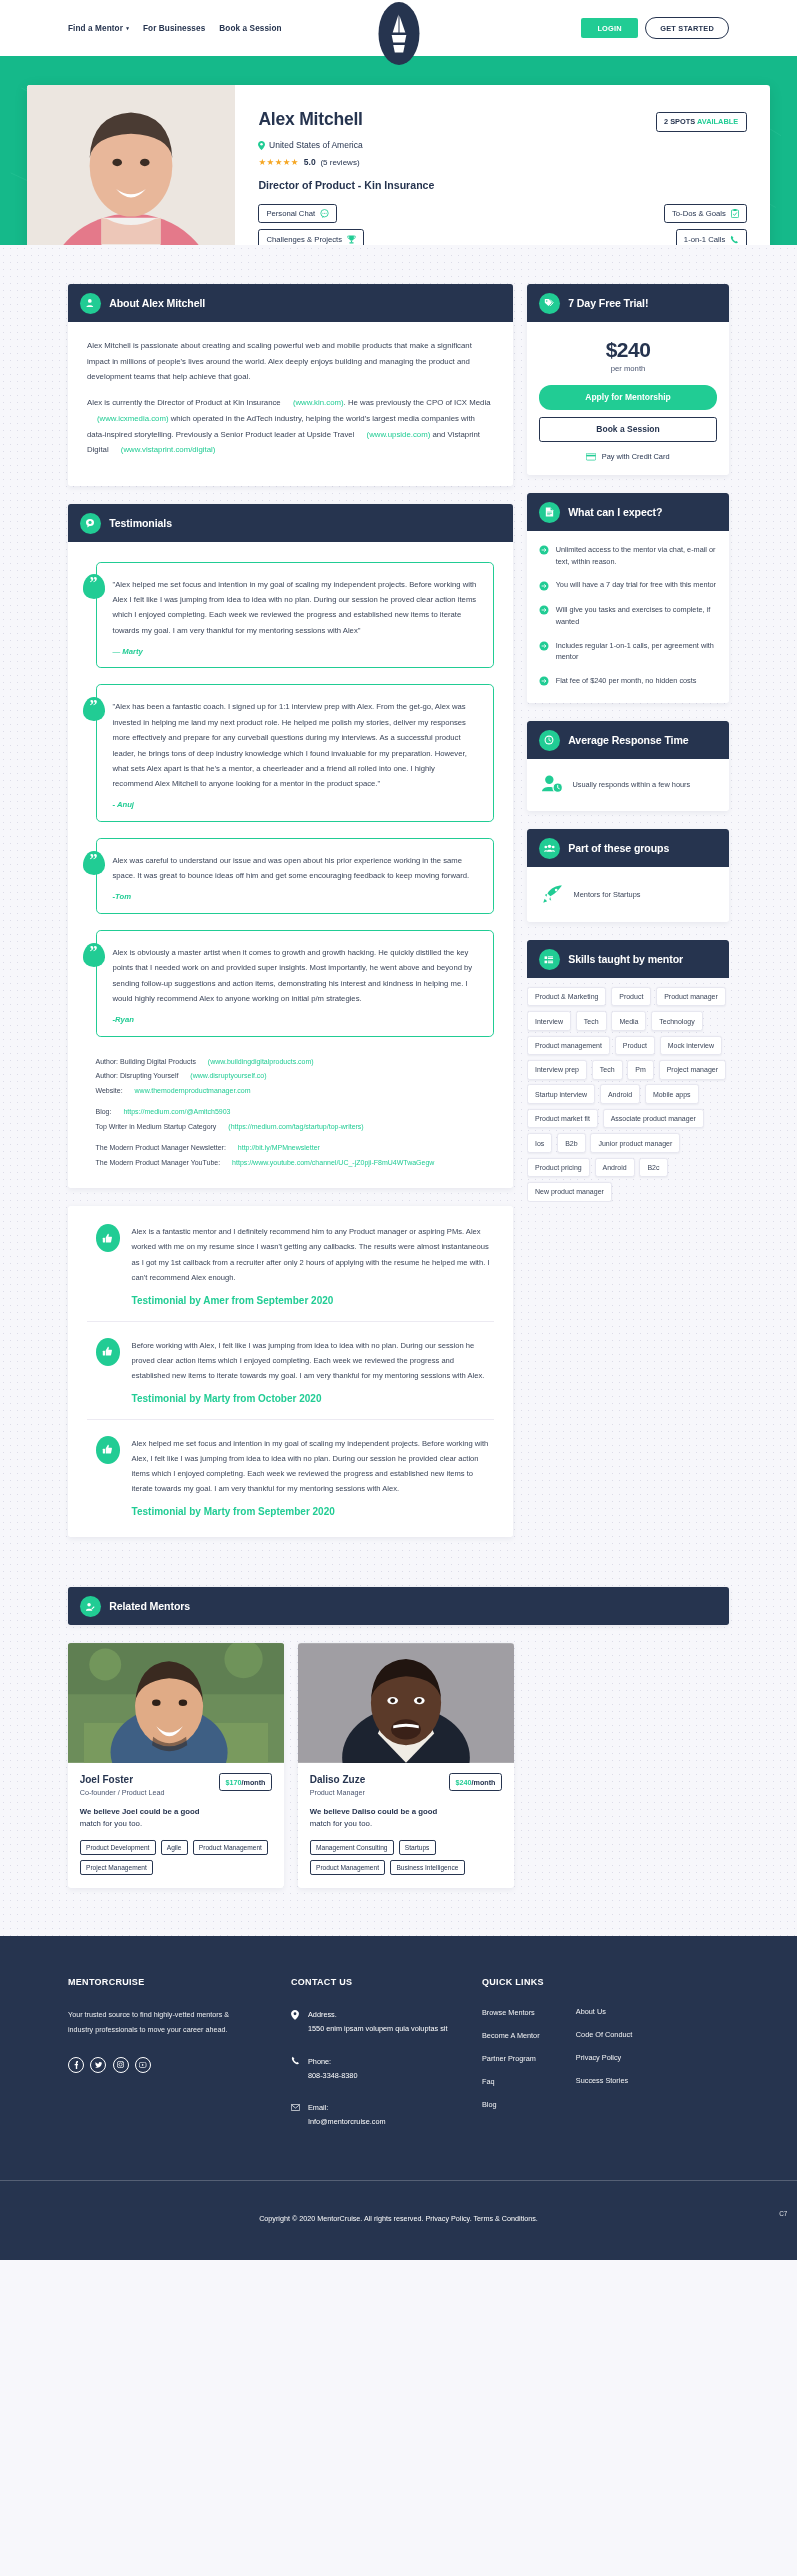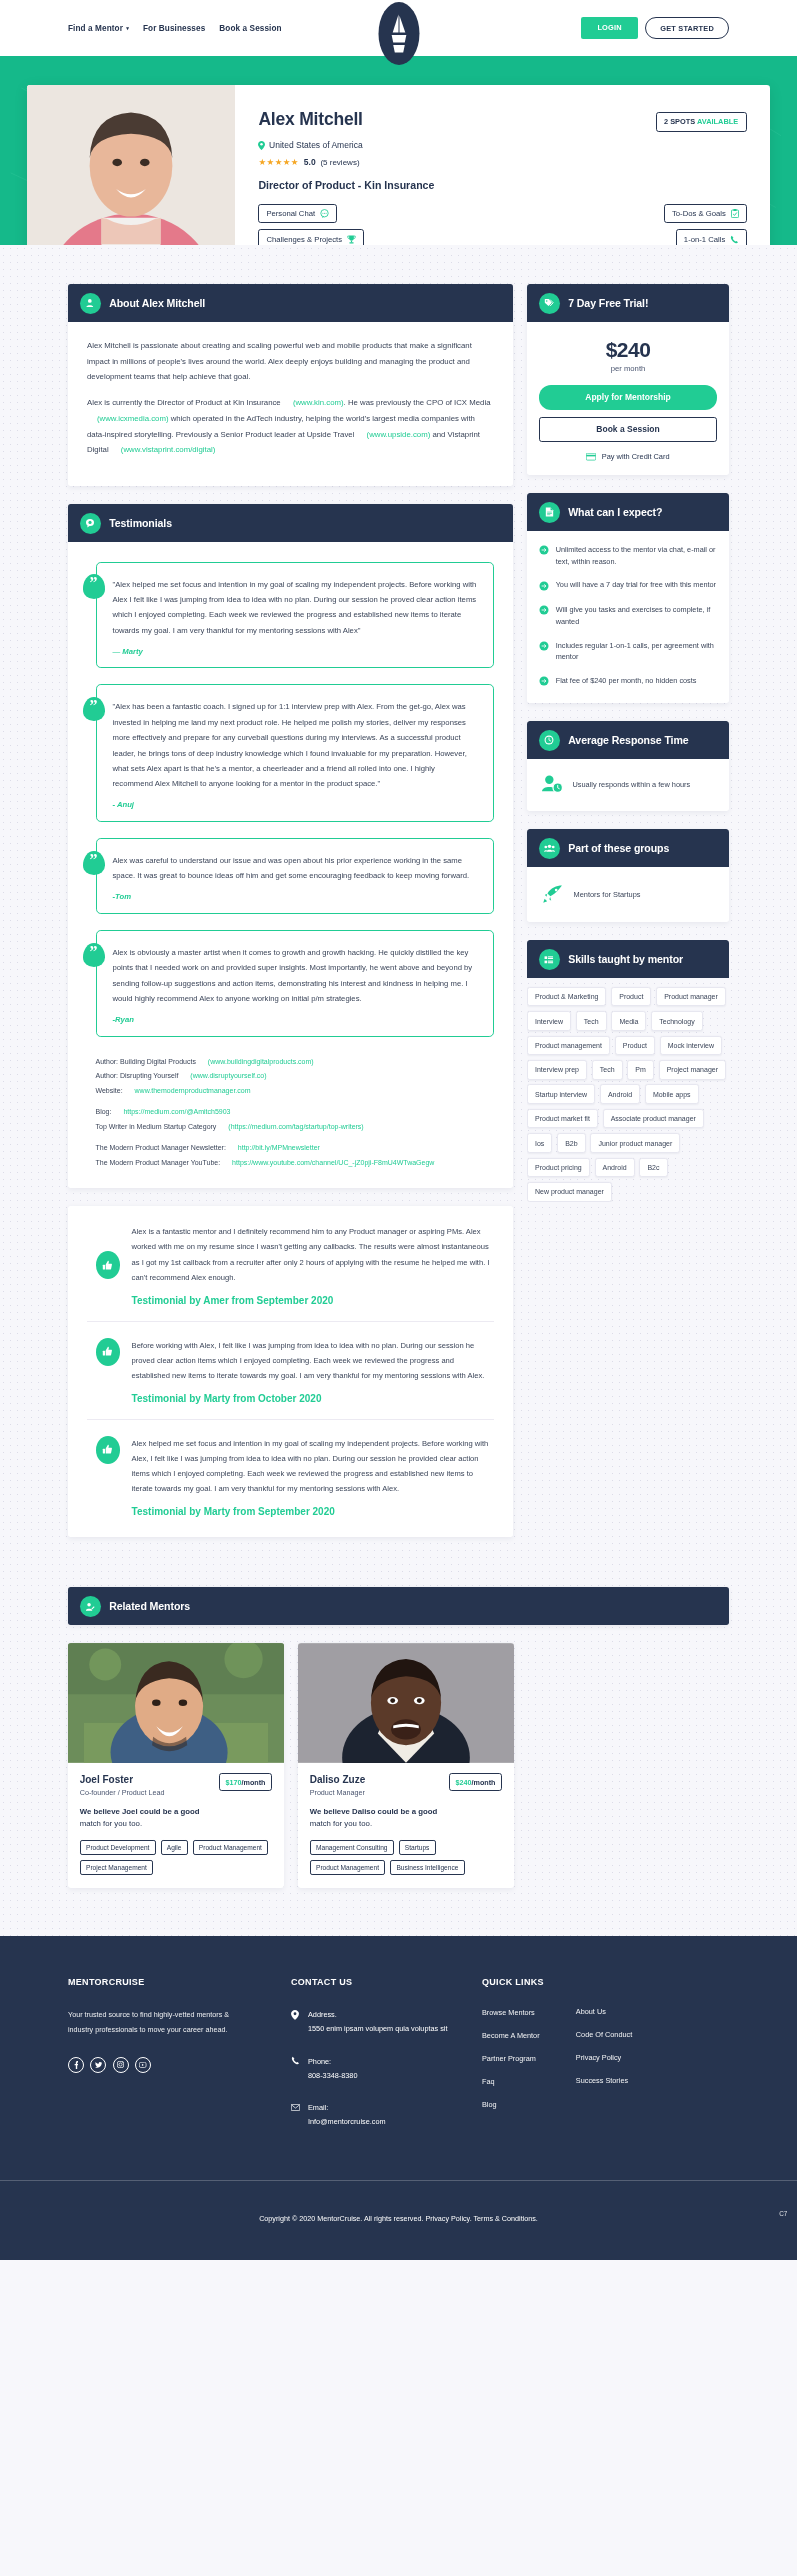--- a/index.html
+++ b/index.html
@@ -16,21 +16,21 @@
   .topnav{
     position:relative; height:56px; background:#ffffff;
     display:flex; align-items:center;
   }
   .nav-left{ display:flex; align-items:flex-start; gap:14px; margin-left:68px; }
   .nav-link{
     font-size:8.2px; font-weight:700; color:#26344f; letter-spacing:0.1px;
     display:flex; align-items:center; gap:3.2px; cursor:pointer;
   }
   .caret{ font-size:5.3px; color:#26344f; }
-  .nav-right{ margin-left:auto; margin-right:68px; display:flex; gap:7.4px;}
+  .nav-right{ margin-left:auto; margin-right:68px; display:flex; align-items:center; gap:7.4px;}
   .btn-login{
     background:#21cc94; color:#fff; font-weight:700; font-size:7.4px;
     padding:5.8px 16px; border-radius:2.1px; letter-spacing:0.2px; cursor:pointer;
   }
   .btn-getstarted{
     background:#fff; color:#26344f; font-weight:700; font-size:7.4px;
     padding:5.3px 14px; border-radius:12.8px; border:1.1px solid #26344f;
     letter-spacing:0.2px; cursor:pointer;
   }
   .logo-wrap{
@@ -116,21 +116,21 @@
   }
   .quote-mark span{ transform:translateY(-3.2px);}
   .quote-text{ font-size:7.7px; line-height:2.0; color:#3b4559;}
   .quote-author{ margin-top:8.5px; color:#21cc94; font-size:7.7px; font-style:italic; font-weight:600;}
 
   .links-block{ padding:2.1px 0 0 8.5px; }
   .links-block p{ font-size:7px; line-height:2.05; color:#3b4559;}
   .links-block .sp{ height:7.4px; }
 
   .tm-item{ display:flex; gap:11.7px; padding:16px 0 15px 8.5px; border-top:0.5px solid #eceaf2;}
-  .tm-item:first-child{ border-top:none;align-items:center; }
+  .tm-item:first-child{ border-top:none; }
   .thumb-ico{
     width:24.4px;height:28px;flex:0 0 24.4px;border-radius:50%;background:#21cc94;
     display:flex;align-items:center;justify-content:center;
   }
   .tm-text{ font-size:7.6px; line-height:2.0; color:#3b4559;}
   .tm-by{ margin-top:9.6px; color:#21cc94; font-weight:700; font-size:10px;}
 
   
   .rel-grid{ display:flex; gap:14px; padding:18px 0 0 0;}
   .rel-card{ width:216px; background:#fff; border-radius:3.2px; box-shadow:0 1.1px 5.3px rgba(40,50,80,.07); overflow:hidden;}

